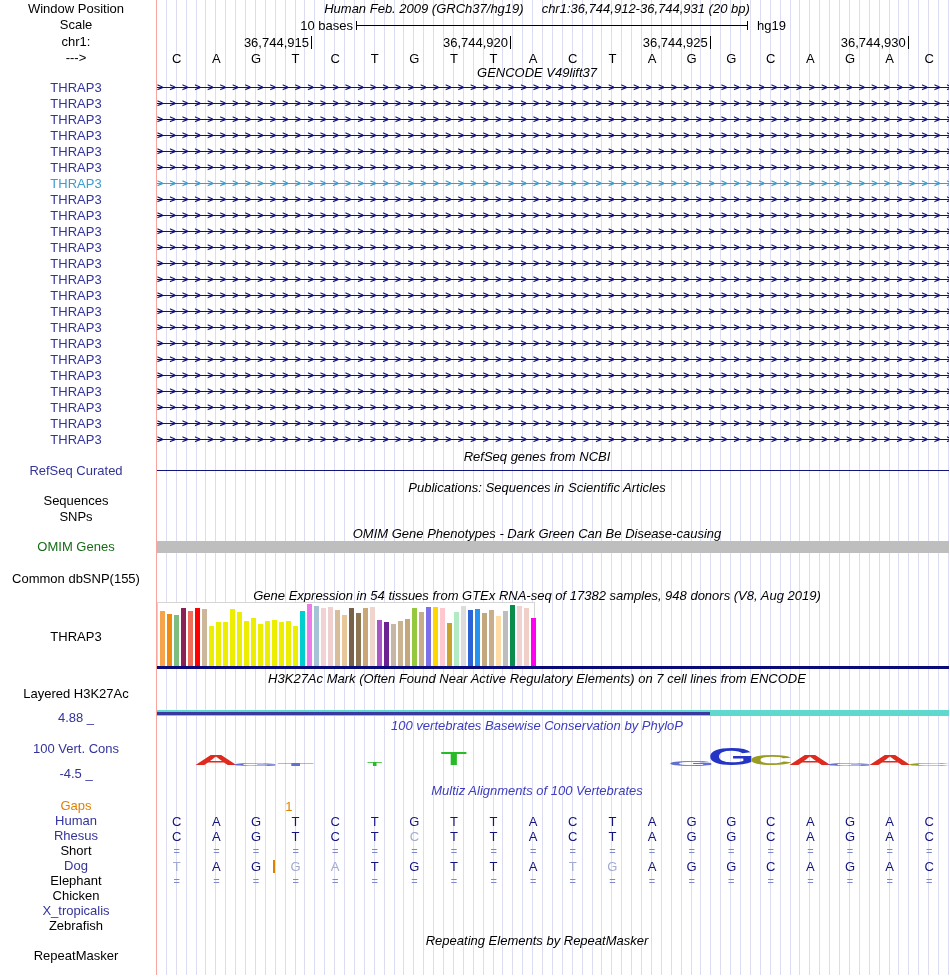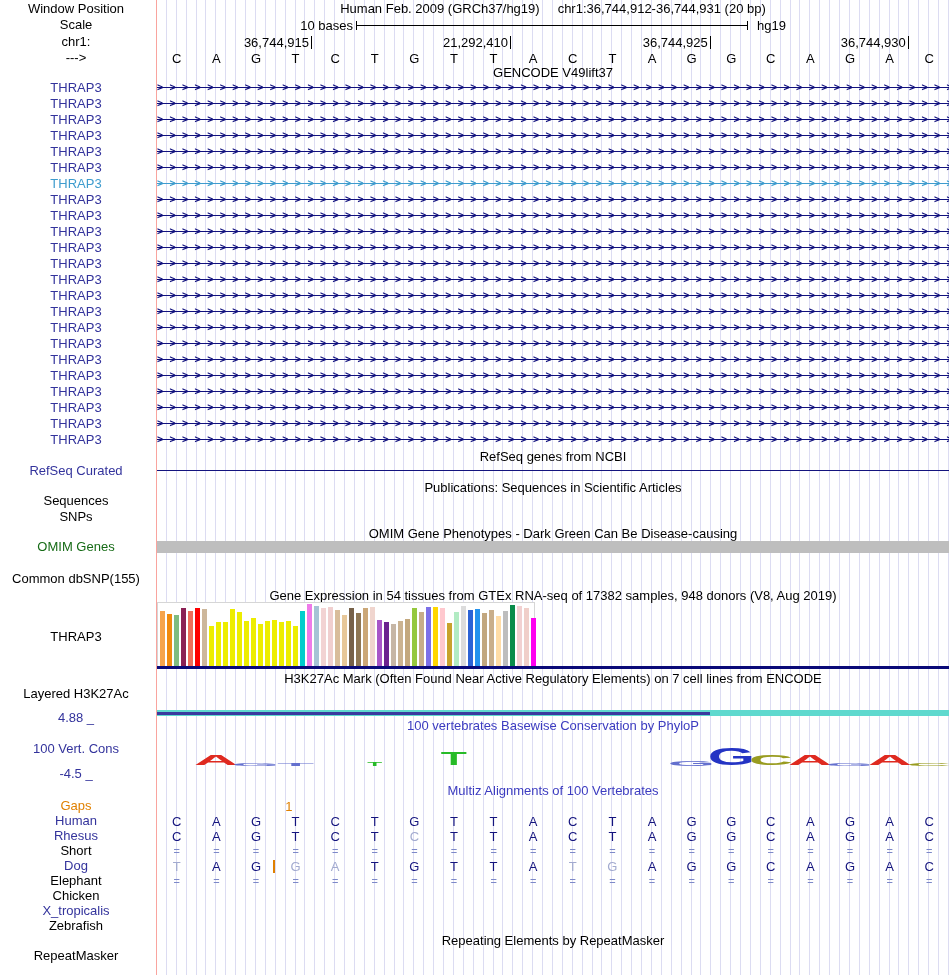--- a/index.html
+++ b/index.html
@@ -10,21 +10,21 @@
   
   #track-bg{
     position:absolute;left:157px;top:0;width:792px;height:975px;
     background:repeating-linear-gradient(90deg,transparent 0px,transparent 8.9px,#DCDCF2 8.9px,#DCDCF2 9.9px);
   }
   #pink-line{position:absolute;left:156px;top:0;width:1px;height:975px;background:#F9A49E;}
   .lbl{position:absolute;left:0;width:152px;text-align:center;white-space:nowrap;line-height:14px;}
   .black{color:#000;} .navy{color:#33339C;} .hl{color:#3E9CCE;}
   .green{color:#000000;} .darkgreen{color:#166B16;} .orange{color:#E08000;}
   .titleblue{color:#3C3CC0;}
-  .ctitle{position:absolute;left:157px;width:792px;text-align:center;line-height:14px;}
+  .ctitle{position:absolute;left:141px;width:792px;text-align:center;line-height:14px;font-style:italic;}
   .row{position:absolute;left:0;width:950px;}
   .trk{position:absolute;left:157px;width:792px;}
   .gene-line{position:absolute;left:0;top:7px;width:100%;height:1px;background:#11117E;}
   .gene-arrows{position:absolute;left:0;top:0;width:100%;height:16px;overflow:hidden;white-space:nowrap;
     font-size:10.5px;font-weight:bold;letter-spacing:6.4px;line-height:15px;color:#11117E;}
   .hl .gene-line{background:#3E9CCE;}
   .hl .gene-arrows{color:#3E9CCE;}
   .mz-cell{position:absolute;top:0;transform:translateX(-50%);line-height:15px;}
   .mz-dark{color:#14147E;} .mz-light{color:#A2AACF;}
   .mz-eq{color:#7D89C8;font-size:11px;}
@@ -63,21 +63,21 @@
     <div class="scale-tick" style="left:0"></div>
     <div class="scale-tick" style="right:0"></div>
   </div>
   <div style="position:absolute;left:757px;top:18px">hg19</div>
 
   <div class="lbl black" style="top:35px">chr1:</div>
   <div id="ruler-row" class="trk" style="top:35px;height:15px">
       <div style="position: absolute; left: 153.965px; top: 1px; width: 1px; height: 13px; background: rgb(0, 0, 0);"></div>
       <div style="position: absolute; right: 640.035px; top: 0px; line-height: 15px;">36,744,915</div>
       <div style="position: absolute; left: 352.994px; top: 1px; width: 1px; height: 13px; background: rgb(0, 0, 0);"></div>
-      <div style="position: absolute; right: 441.006px; top: 0px; line-height: 15px;">21,292,410</div>
+      <div style="position: absolute; right: 441.006px; top: 0px; line-height: 15px;">36,744,920</div>
       <div style="position: absolute; left: 552.816px; top: 1px; width: 1px; height: 13px; background: rgb(0, 0, 0);"></div>
       <div style="position: absolute; right: 241.184px; top: 0px; line-height: 15px;">36,744,925</div>
       <div style="position: absolute; left: 750.816px; top: 1px; width: 1px; height: 13px; background: rgb(0, 0, 0);"></div>
       <div style="position: absolute; right: 43.184px; top: 0px; line-height: 15px;">36,744,930</div>
     </div>
 
   <div class="lbl black" style="top:51px">---&gt;</div>
   <div id="bases-row" class="trk" style="top:51px;height:15px">
       <div class="base-cell" style="left: 19.8px;">C</div>
       <div class="base-cell" style="left: 59.4px;">A</div>

